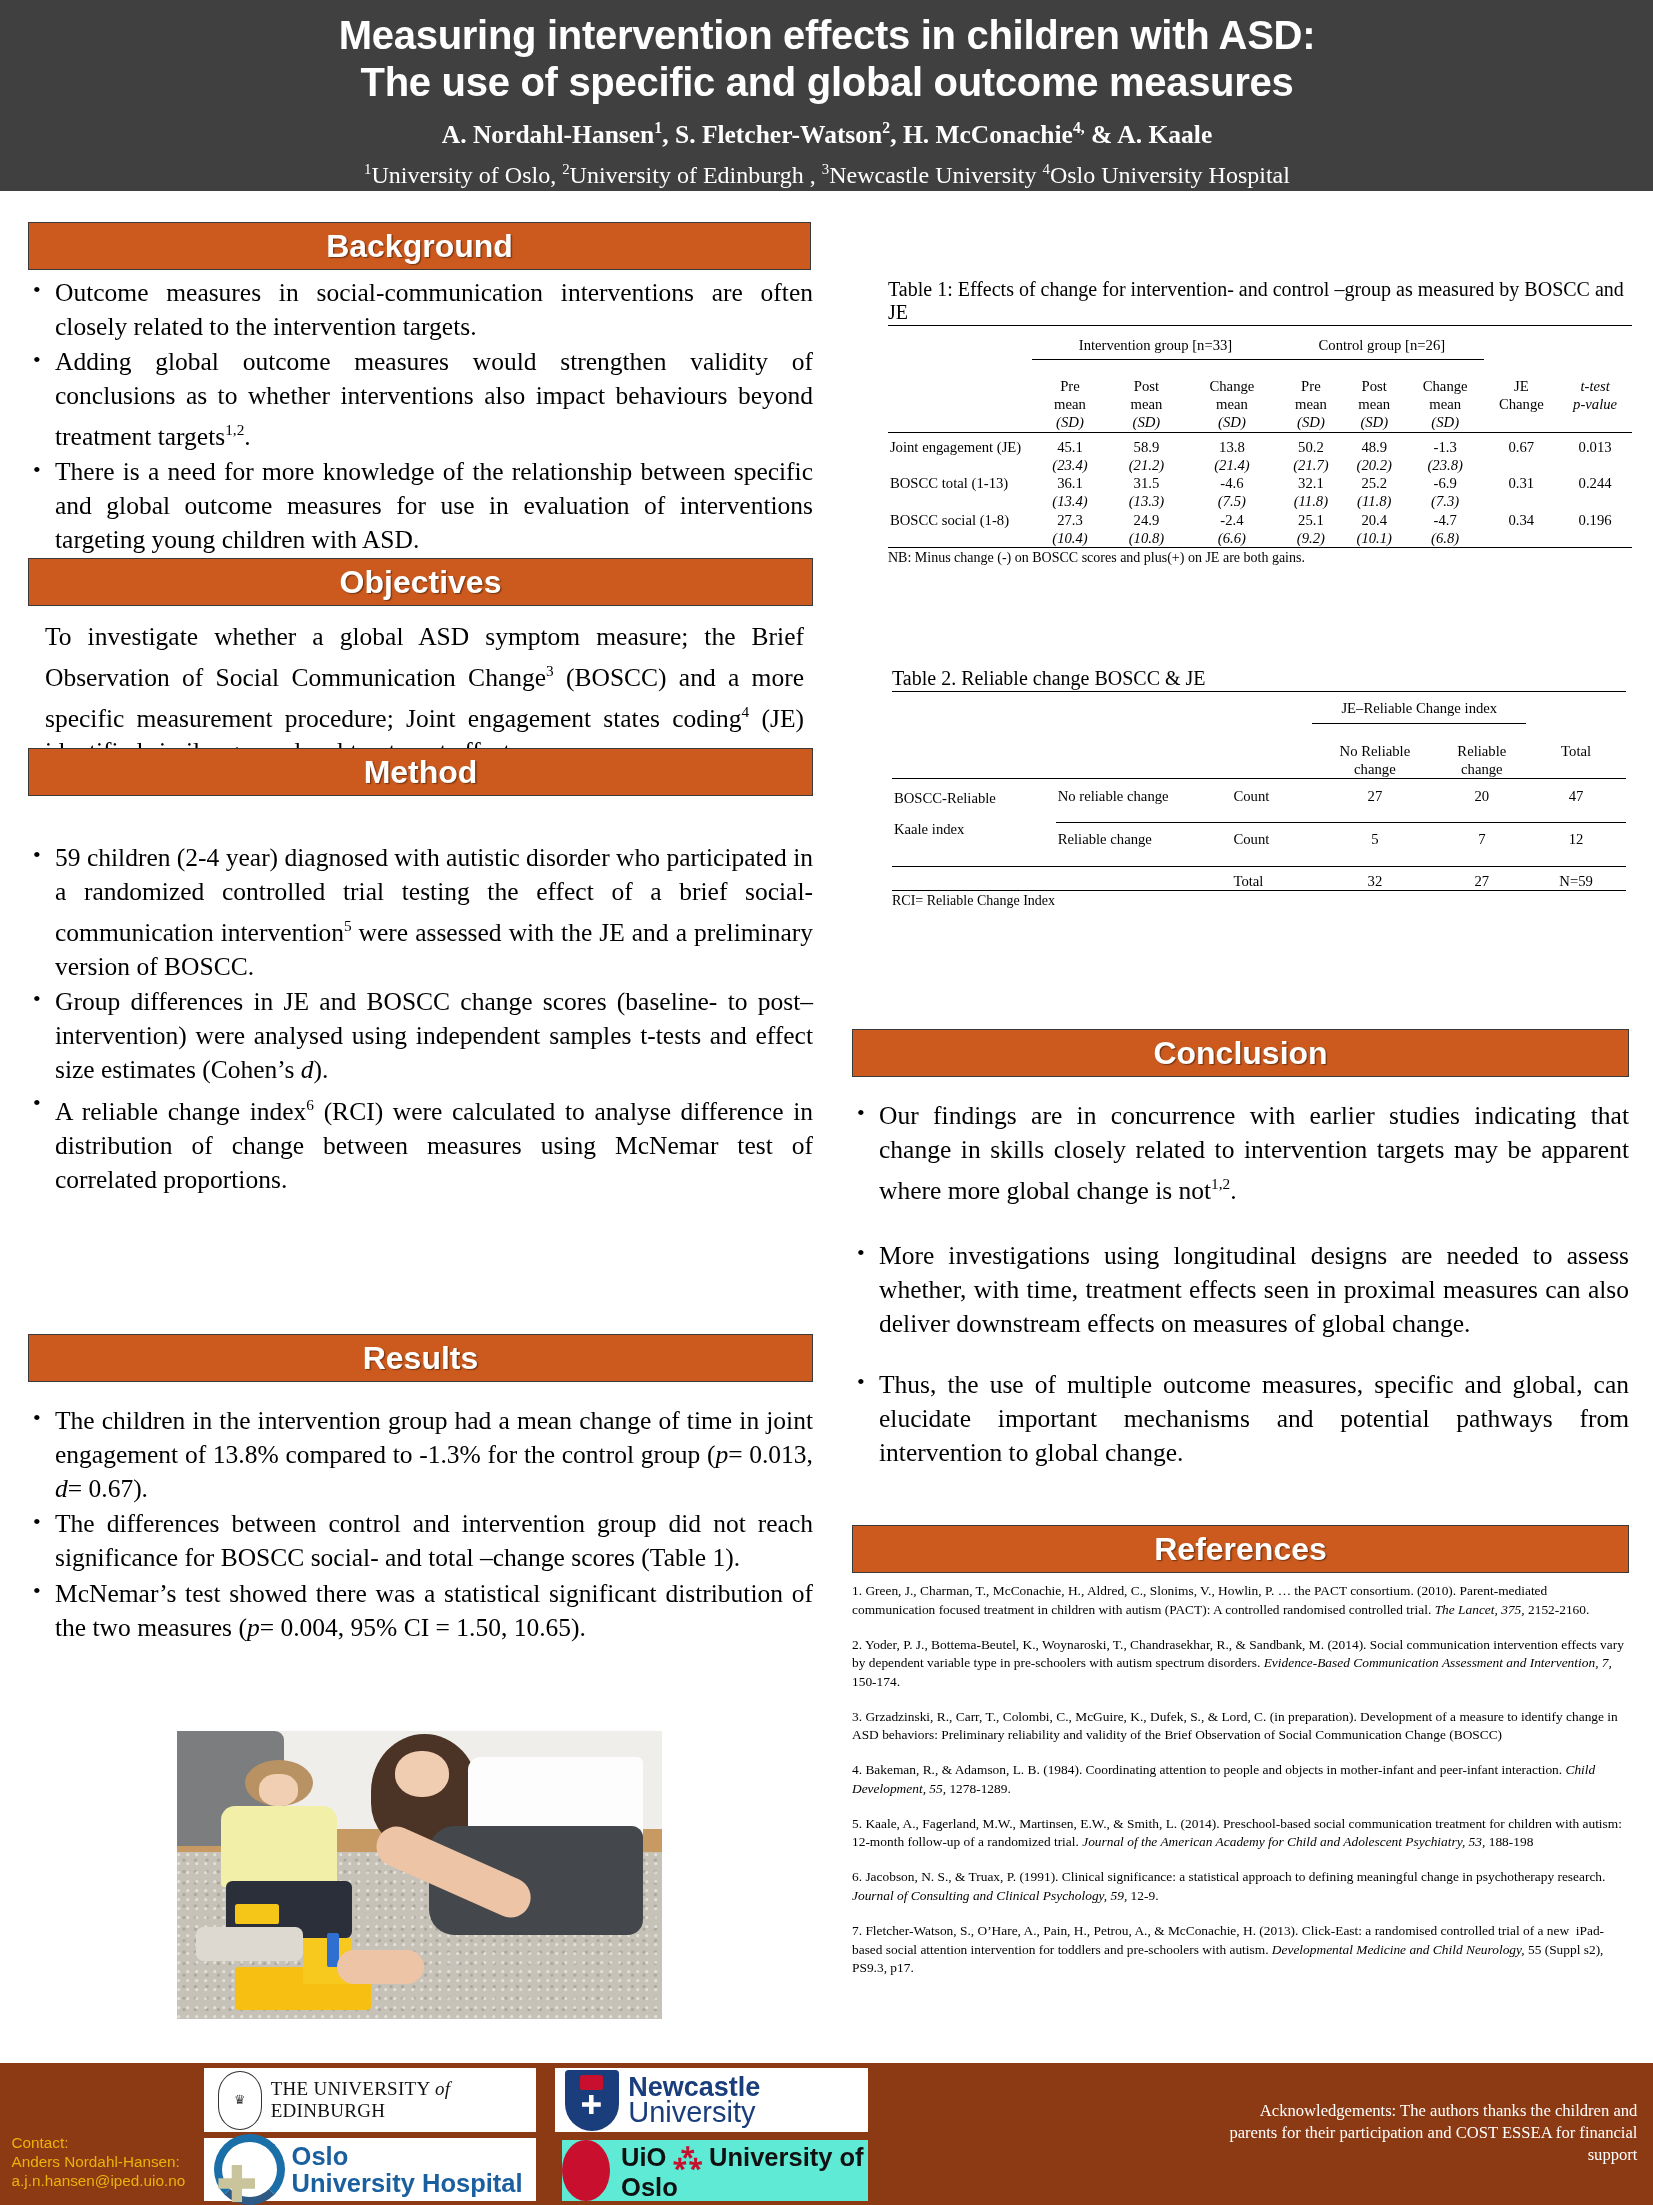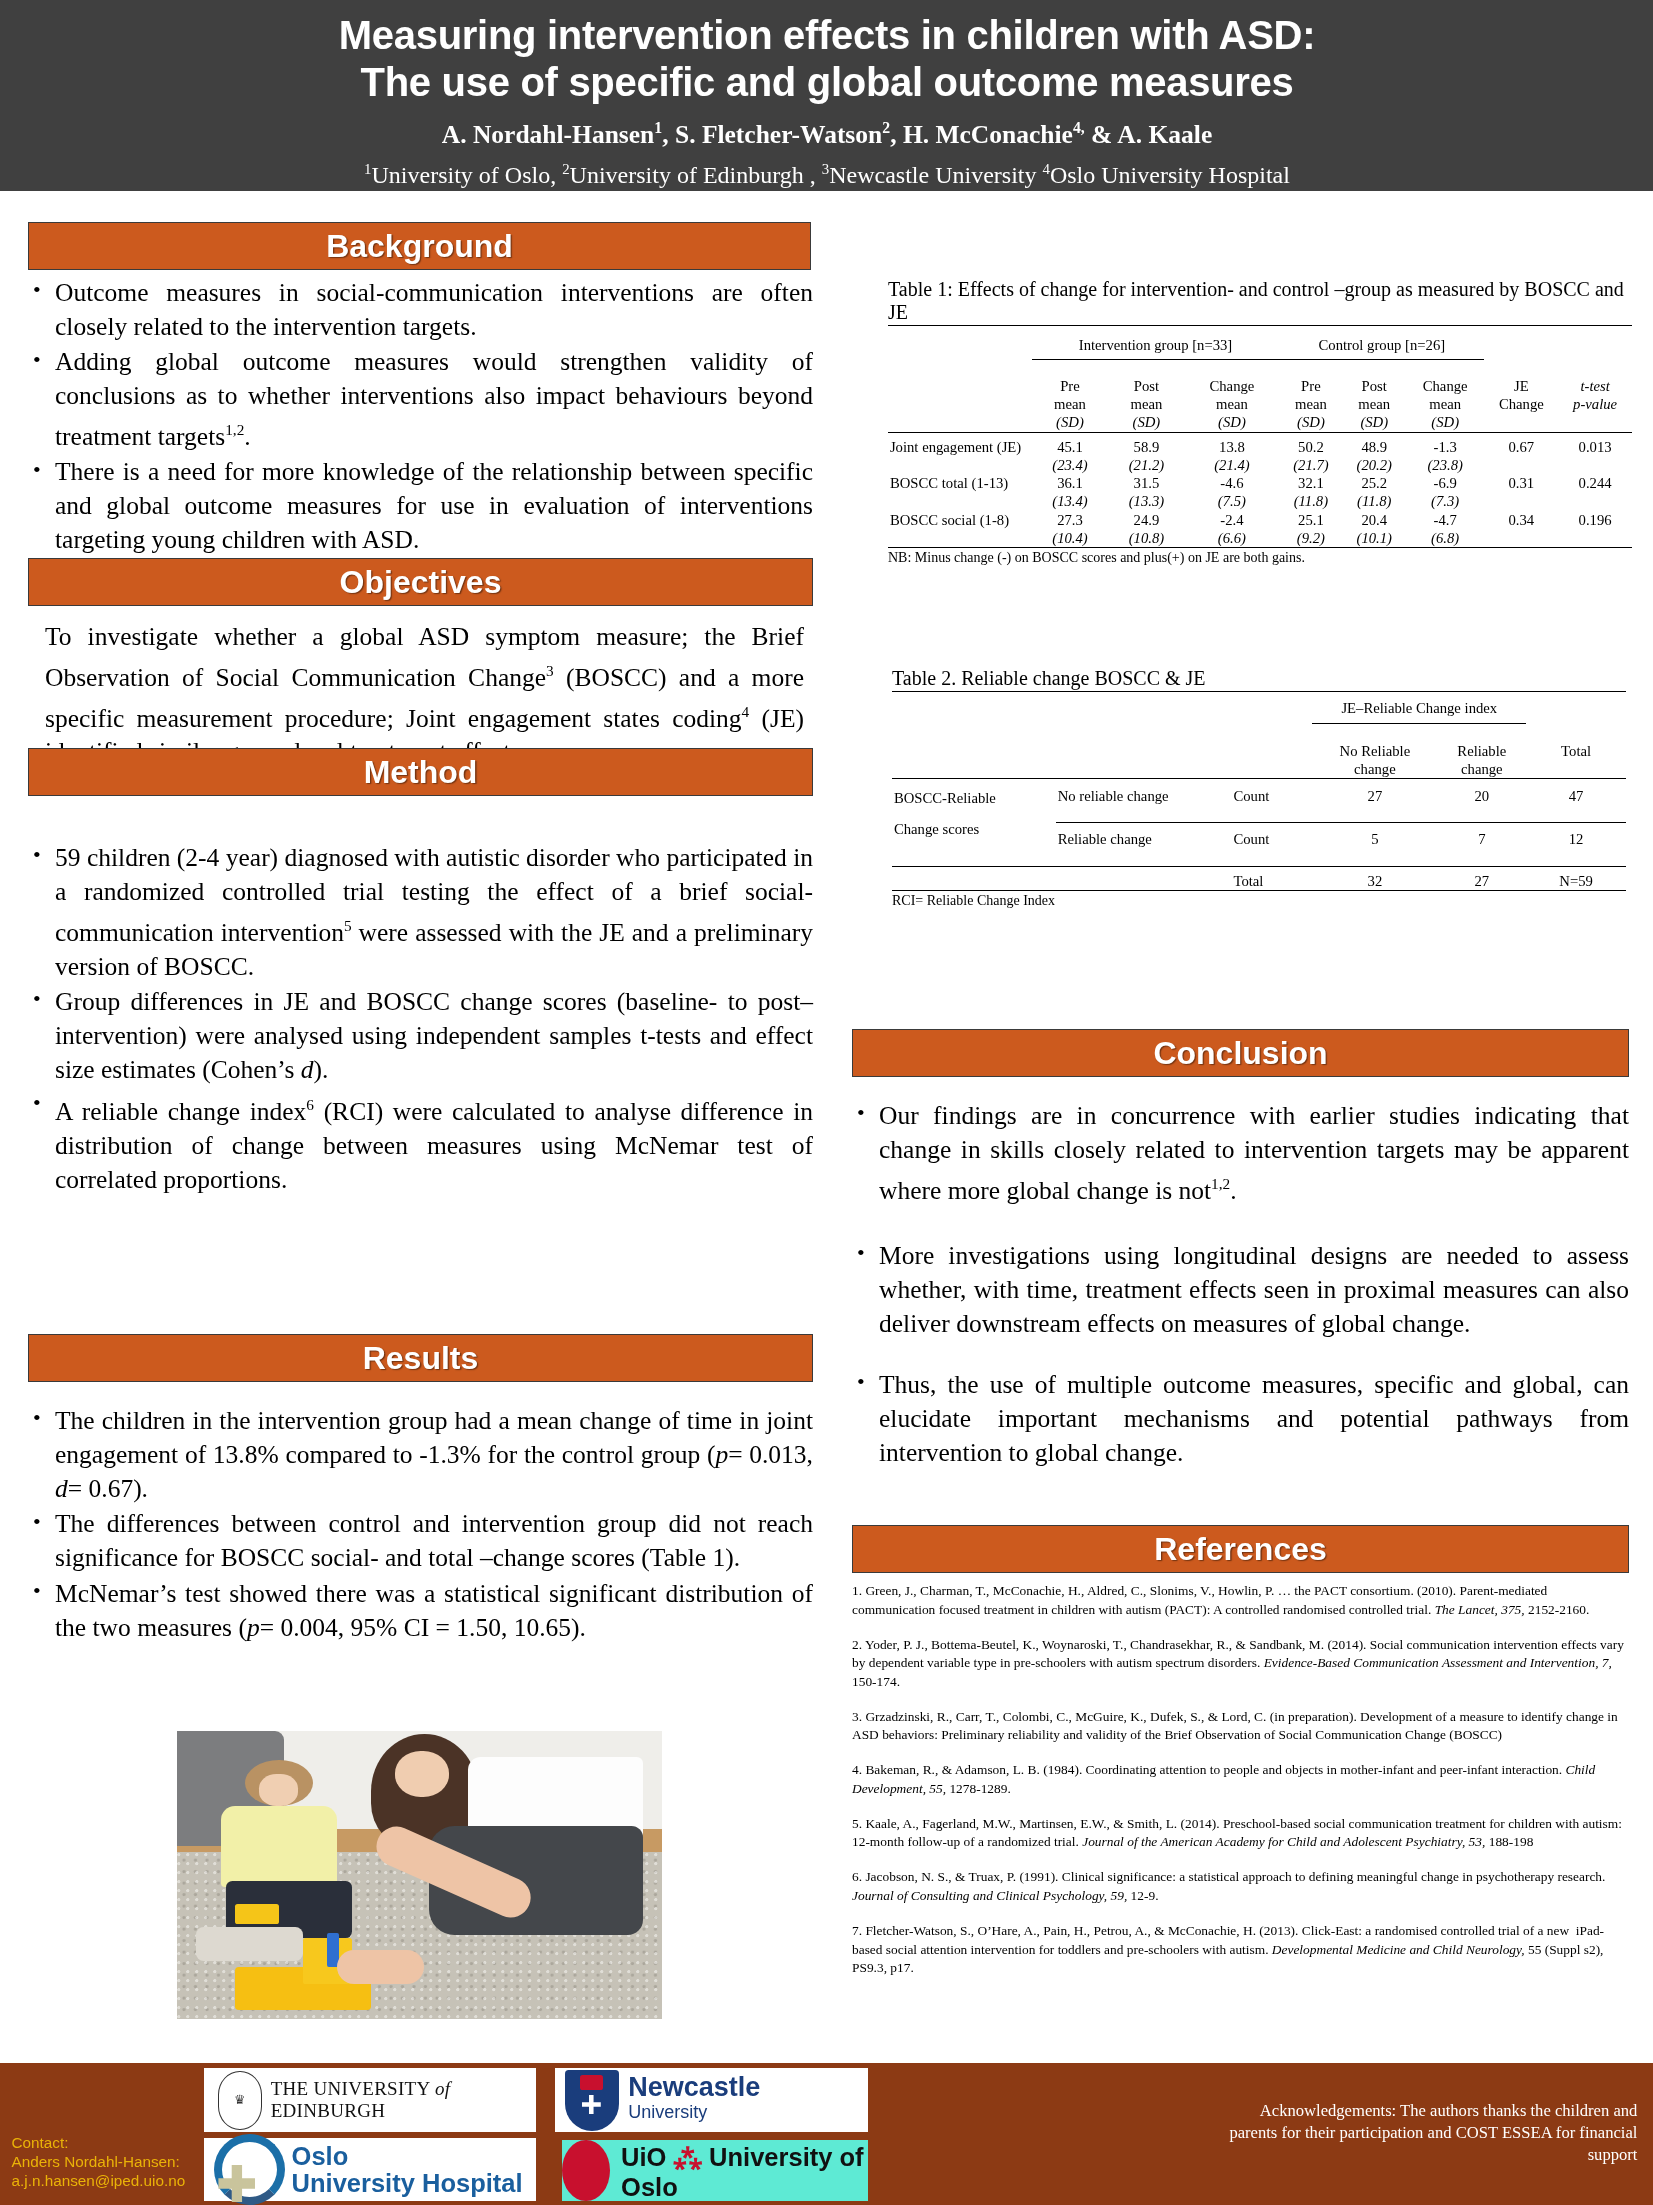--- a/index.html
+++ b/index.html
@@ -139,21 +139,21 @@
   .edi-txt .of{font-style:italic;}
   .edi-crest{width:47px;height:57px;border:1.9px solid #333;border-radius:50%/40%;margin:0 9px 0 14px;
     display:flex;align-items:center;justify-content:center;font-size:12.8px;color:#333;}
   .ncl-shield{width:54px;height:61px;background:#1a3d7c;margin:0 9px 0 10.2px;
      border-radius:3.8px 3.8px 28px 28px;position:relative;}
   .ncl-shield:after{content:"";position:absolute;left:16.6px;top:25.5px;width:19px;height:19px;background:#fff;
      clip-path:polygon(38% 0,62% 0,62% 38%,100% 38%,100% 62%,62% 62%,62% 100%,38% 100%,38% 62%,0 62%,0 38%,38% 38%);}
   .ncl-shield:before{content:"";position:absolute;left:15.3px;top:5.1px;width:23px;height:15.3px;background:#c8102e;border-radius:2.6px;}
   .ncl-txt{font-family:"Liberation Sans", sans-serif;color:#1a3d7c;line-height:25.5px;}
   .ncl-txt .l1{font-weight:bold;font-size:27px;}
-  .ncl-txt .l2{font-size:18px;}
+  .ncl-txt .l2{font-size:29px;}
   .ous-ring{width:55px;height:55px;margin:0 6.4px 0 10.2px;border:8.3px solid #1b6fa8;border-radius:50%;
      border-bottom-color:#2f5a86;position:relative;}
   .ous-cross{position:absolute;left:-3.8px;top:23px;width:37px;height:37px;background:#c9c49c;
      clip-path:polygon(36% 0,64% 0,64% 36%,100% 36%,100% 64%,64% 64%,64% 100%,36% 100%,36% 64%,0 64%,0 36%,36% 36%);}
   .ous-txt{font-family:"Liberation Sans", sans-serif;color:#1a5f9e;font-weight:bold;line-height:27px;}
   .ous-txt .l1{font-size:25.5px;}
   .ous-txt .l2{font-size:25.5px;}
   .uio-seal{width:59px;height:61px;background:#c8102e;border-radius:50%;margin:0 11.5px 0 0;}
   .uio-txt{font-family:"Liberation Sans", sans-serif;font-weight:bold;font-size:25.5px;color:#111;}
   .uio-dot{color:#c8102e;}
@@ -392,21 +392,21 @@
         <td></td>
             <td></td>
             <td></td>
         <td class="ctr">change</td>
         <td class="ctr">change</td>
         <td></td>
       </tr>
       <tr>
         <td rowspan="3" class="lft" style="vertical-align:middle;">
           <div>BOSCC-Reliable</div>
-          <div style="margin-top:14px;">Change scores</div>
+          <div style="margin-top:14px;">Kaale index</div>
         </td>
         <td class="lft" style="padding-top:9px;">No reliable change</td>
         <td class="lft" style="padding-top:9px;">Count</td>
         <td class="ctr" style="padding-top:9px;">27</td>
         <td class="ctr" style="padding-top:9px;">20</td>
         <td class="ctr" style="padding-top:9px;">47</td>
       </tr>
       <tr>
             <td colspan="5" class="grp-rule" style="height:15.3px;"></td>
           </tr>

